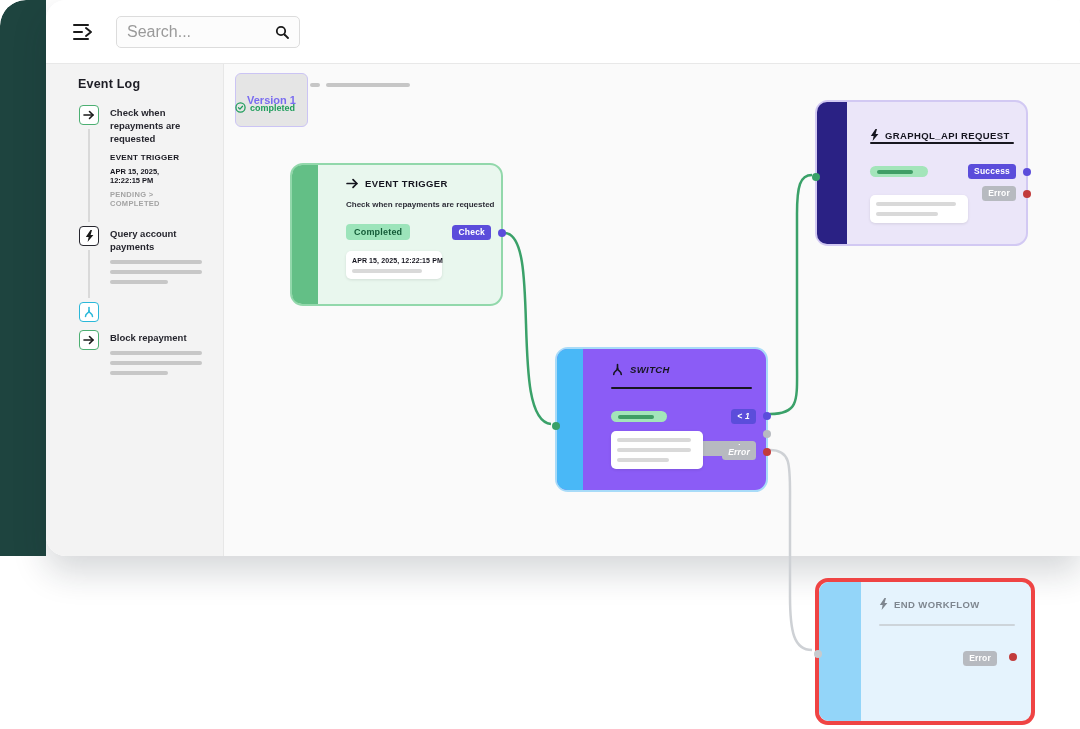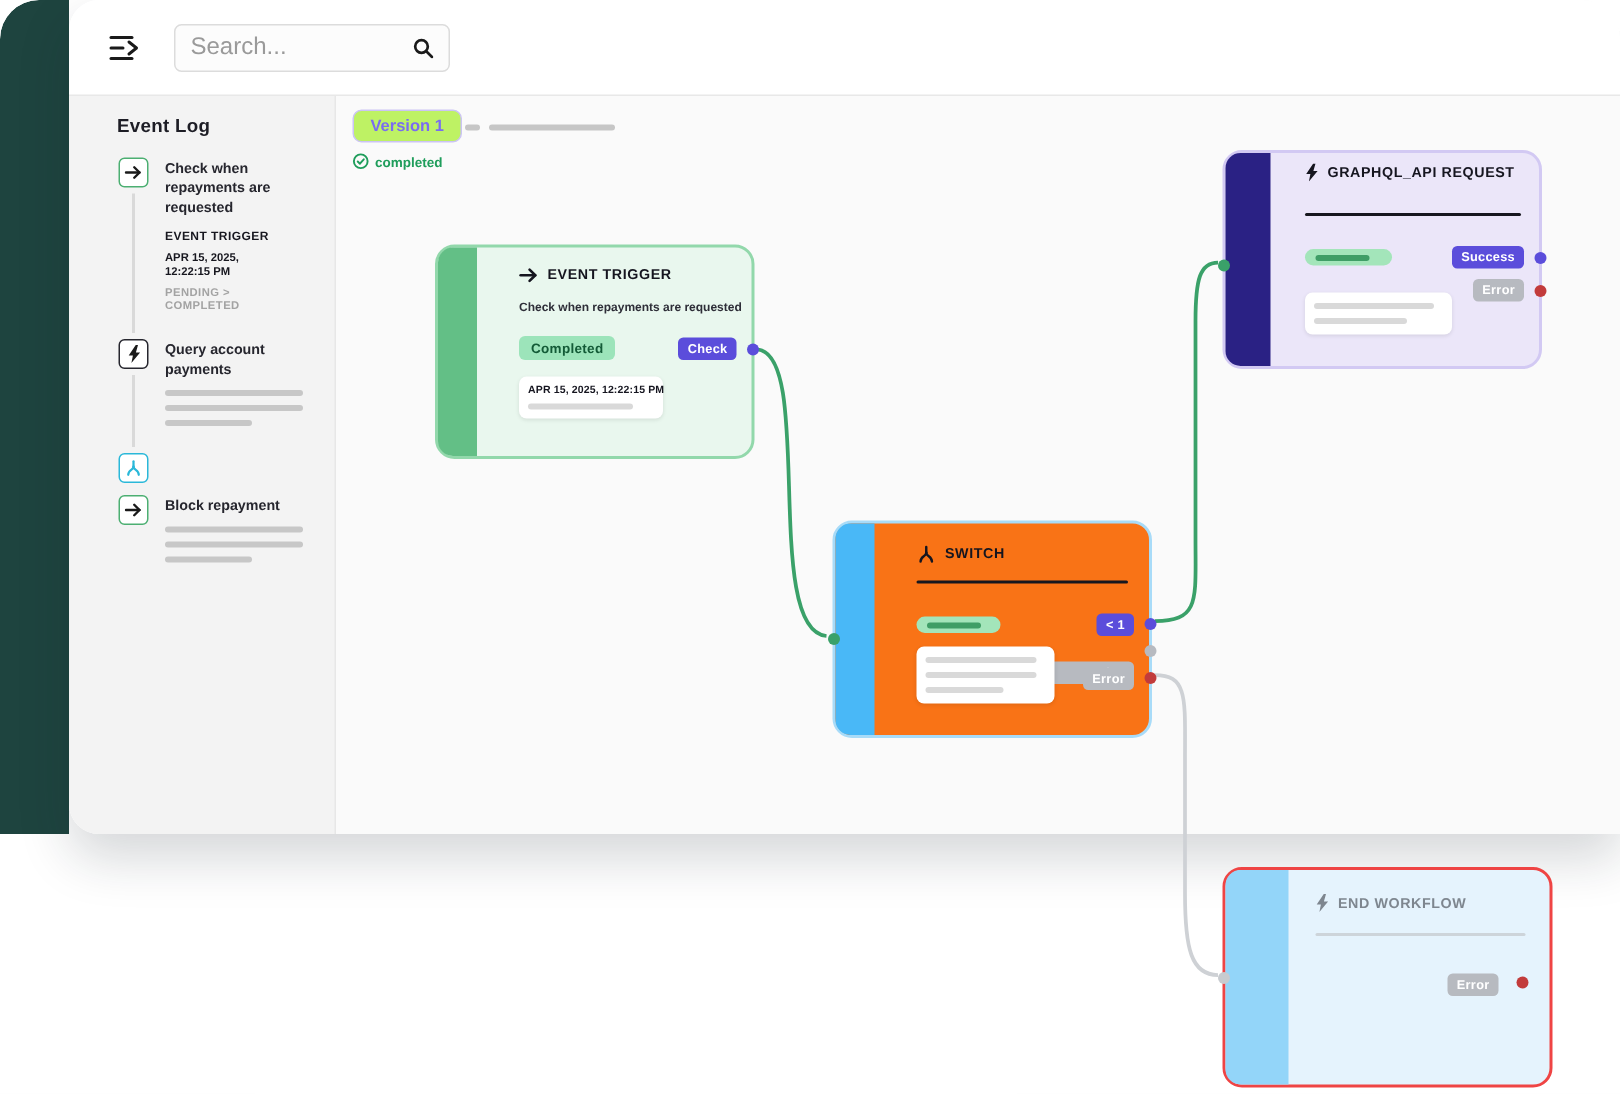--- a/index.html
+++ b/index.html
@@ -46,23 +46,23 @@
   .icon-box.teal  { border:1.5px solid #2ab8d9; }
   .item-body { padding:2px 0 18px 0; width:112px; }
   .item-title { font-size:9.5px; font-weight:800; color:#26262e; line-height:1.35; }
   .meta-type   { margin-top:8px; font-size:8px;   font-weight:800; color:#17171f; letter-spacing:.3px; }
   .meta-ts     { margin-top:5px; font-size:7.5px; font-weight:800; color:#17171f; }
   .meta-status { margin-top:5px; font-size:7.5px; font-weight:700; color:#a3a3a3; letter-spacing:.3px; }
   .sk { height:4px; border-radius:2px; background:#c7c7c7; margin-top:6px; }
 
   
   .canvas { position:absolute; left:178px; top:64px; right:0; bottom:0; background:#fafafa; }
-  .version-chip { position:absolute; left:11px; top:9px; background:#bef264;
+  .version-chip { position:absolute; left:11px; top:9px; background:#e5e5e5;
                   border:1px solid #cbc4f4; color:#7a6cf0; font-size:11px; font-weight:700;
-                  padding:4px 11px; border-radius:6px; cursor:pointer; }
+                  padding:20px 11px; border-radius:6px; cursor:pointer; }
   .dash { position:absolute; height:4px; border-radius:2px; background:#c6c6c6; }
   .dash.sm { left:86px; top:19px; width:10px; }
   .dash.lg { left:102px; top:19px; width:84px; }
   .status-row { position:absolute; left:11px; top:38px; display:flex; align-items:center; gap:4px; }
   .status-row span { font-size:9px; font-weight:700; color:#1f9d5b; }
 
   
   .connectors { position:absolute; left:0; top:0; z-index:4; pointer-events:none; }
 
   
@@ -99,47 +99,47 @@
   .n-et .port-start { right:10px; top:60px; }
   .n-et .d-start { right:-5px; top:64px; }
   .n-et .ts-card { position:absolute; left:54px; top:86px; width:96px; background:#fff;
                    border-radius:5px; padding:6px 6px; box-shadow:0 1px 3px rgba(0,0,0,.10); }
   .n-et .ts-text { font-size:7px; font-weight:800; color:#15151f; letter-spacing:.1px; white-space:nowrap; }
   .n-et .ts-card .bar { width:70px; margin-top:5px; }
 
   
   .n-gq { left:815px; top:100px; width:213px; height:146px; background:#ebe6f9; border:2px solid #d2c9f3; }
   .n-gq .stripe { width:30px; background:#2a2184; }
-  .n-gq .title-row { left:53px; top:7px; }
+  .n-gq .title-row { left:53px; top:27px; }
   .n-gq .divider { left:53px; right:12px; top:40px; }
   .n-gq .pp { left:53px; top:64px; width:58px; }
   .n-gq .port-success { right:10px; top:62px; }
   .n-gq .d-success { right:-5px; top:66px; }
   .n-gq .port-error { right:10px; top:84px; }
   .n-gq .d-error { right:-5px; top:88px; }
   .n-gq .dcard { left:53px; top:93px; width:98px; }
   .n-gq .d-in { left:-5px; top:71px; }
 
   
-  .n-sw { left:555px; top:347px; width:213px; height:145px; background:#f97316; border:2px solid #a8dbf8; }
+  .n-sw { left:555px; top:347px; width:213px; height:145px; background:#8b5cf6; border:2px solid #a8dbf8;font-style:italic; }
   .n-sw .stripe { width:26px; background:#49b8f7; }
   .n-sw .title-row { left:54px; top:14px; }
   .n-sw .divider { left:54px; right:14px; top:38px; }
   .n-sw .pp { left:54px; top:62px; width:56px; }
   .n-sw .port-lt1 { right:10px; top:60px; }
   .n-sw .d-lt1 { right:-5px; top:63px; }
   .n-sw .port-else { right:10px; top:92px;padding-left:40px; }
   .n-sw .d-else { right:-5px; top:81px; }
   .n-sw .port-error { right:10px; top:96px; }
   .n-sw .d-error { right:-5px; top:99px; }
   .n-sw .dcard { left:54px; top:82px; width:92px; }
   .n-sw .d-in { left:-5px; top:73px; }
 
   
-  .n-end { left:815px; top:578px; width:220px; height:147px; background:#e5f3fd; border:2px solid #ef4444; }
+  .n-end { left:815px; top:578px; width:220px; height:147px; background:#e5f3fd; border:4px solid #ef4444; }
   .n-end .stripe { width:42px; background:#93d5f9; }
   .n-end .title-row { left:60px; top:16px; }
   .n-end .n-title { color:#7e868f; }
   .n-end .divider { left:60px; right:16px; top:42px; }
   .n-end .port-error { right:34px; top:69px; }
   .n-end .d-error { right:14px; top:71px; }
   .n-end .d-in { left:-5px; top:68px; }
 </style>
 </head>
 <body>

